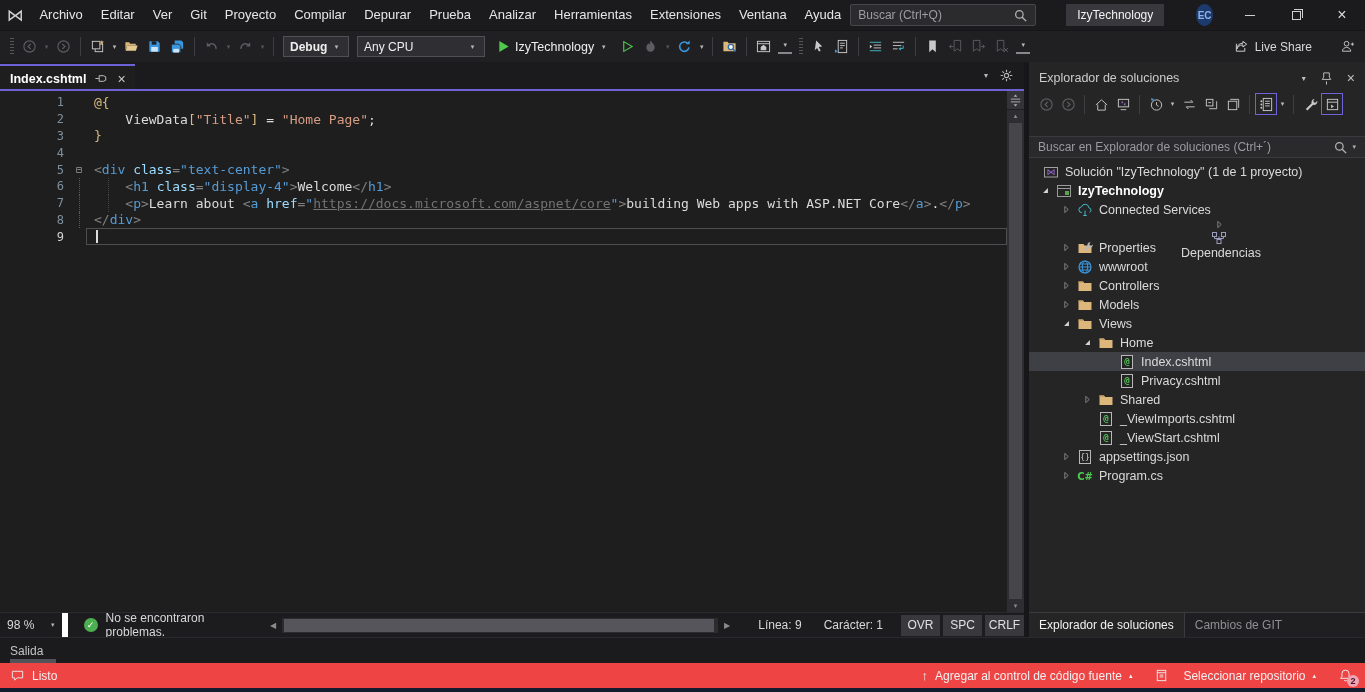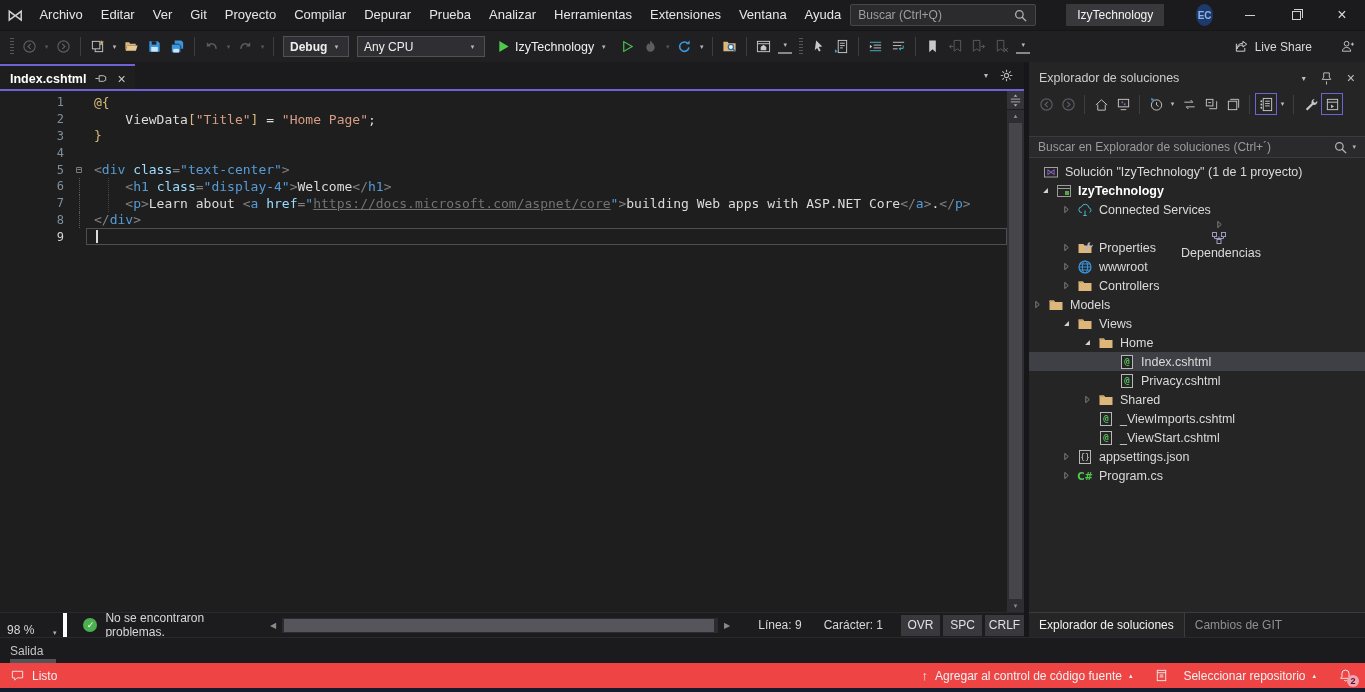--- a/index.html
+++ b/index.html
@@ -66,21 +66,21 @@
 .tk-attrval{color:#569cd6}.tk-link{color:#737373;text-decoration:underline}
 .tk-string{color:#d69d85}.tk-razor{color:#d7ba7d}
 .vscroll{width:17px;flex:0 0 auto;display:flex;flex-direction:column;background:#27272a}
 .split-handle{height:19px;background:#333338;display:flex;align-items:center;justify-content:center;color:#b0b0b0;border-bottom:1px solid #1e1e1e}
 .vtrack{flex:1;position:relative;background:#2e2e32}
 .va{position:absolute;left:0;right:0;text-align:center;font-size:7px;color:#8a8a8a}
 .va.up{top:2px}.va.dn{bottom:2px}
 .vthumb{position:absolute;left:2px;right:2px;top:13px;bottom:13px;background:#45454a}
 
 .ed-bottom{height:25px;background:#1c1c1f;display:flex;align-items:center;flex:0 0 auto;border-top:1px solid #2a2a2e;font-size:12px}
-.zoombox{width:74px;height:100%;display:flex;align-items:flex-end;padding:0 7px;color:#d8d8d8;border-right:4px solid #ffffff}
+.zoombox{width:74px;height:100%;display:flex;align-items:center;padding:0 7px;color:#d8d8d8;border-right:6px solid #ffffff}
 .zoombox .zcaret{margin-left:auto;font-size:7px;color:#b0b0b0}
 .okcheck{width:14px;height:14px;border-radius:50%;background:#4caf50;color:#fff;font-size:9px;display:flex;align-items:center;justify-content:center;margin:0 8px 0 16px;flex:0 0 auto}
 .edmsg{color:#d8d8d8}
 .ha{font-size:8px;color:#8a8a8a;padding:0 6px}
 .ha.left{margin-left:16px}
 .htrack{width:436px;height:15px;background:#2c2c30;position:relative;flex:0 0 auto}
 .hthumb{position:absolute;left:2px;top:1px;bottom:1px;width:430px;background:#55555b}
 .pos{color:#d8d8d8;margin-left:22px;white-space:nowrap}
 .modebox{width:39px;height:21px;background:#38383d;display:flex;align-items:center;justify-content:center;color:#e0e0e0;margin-left:3px;flex:0 0 auto}
 .modebox.first{margin-left:18px}
@@ -652,21 +652,21 @@
               </svg>
             </span>
             <span class="tico">
               <svg width="16" height="16" viewBox="0 0 16 16">
                 <path d="M1.5 3.5h4.5l1 1.5h7.5v8h-13z" fill="#dcb67a"></path>
                 <path d="M1.5 3.5h4.5l1 1.5H1.5z" fill="#caa264"></path>
               </svg>
             </span>
             <span class="tlabel">Controllers</span>
           </div>
-          <div class="trow" style=" align-items: center;">
+          <div class="trow" style="padding-left: 29px; align-items: center;">
             <span class="texp">
               <svg width="11" height="11" viewBox="0 0 16 16">
                 <path d="M5.5 3.5 10.5 8l-5 4.5z" stroke="#a8a8a8" fill="none"></path>
               </svg>
             </span>
             <span class="tico">
               <svg width="16" height="16" viewBox="0 0 16 16">
                 <path d="M1.5 3.5h4.5l1 1.5h7.5v8h-13z" fill="#dcb67a"></path>
                 <path d="M1.5 3.5h4.5l1 1.5H1.5z" fill="#caa264"></path>
               </svg>

